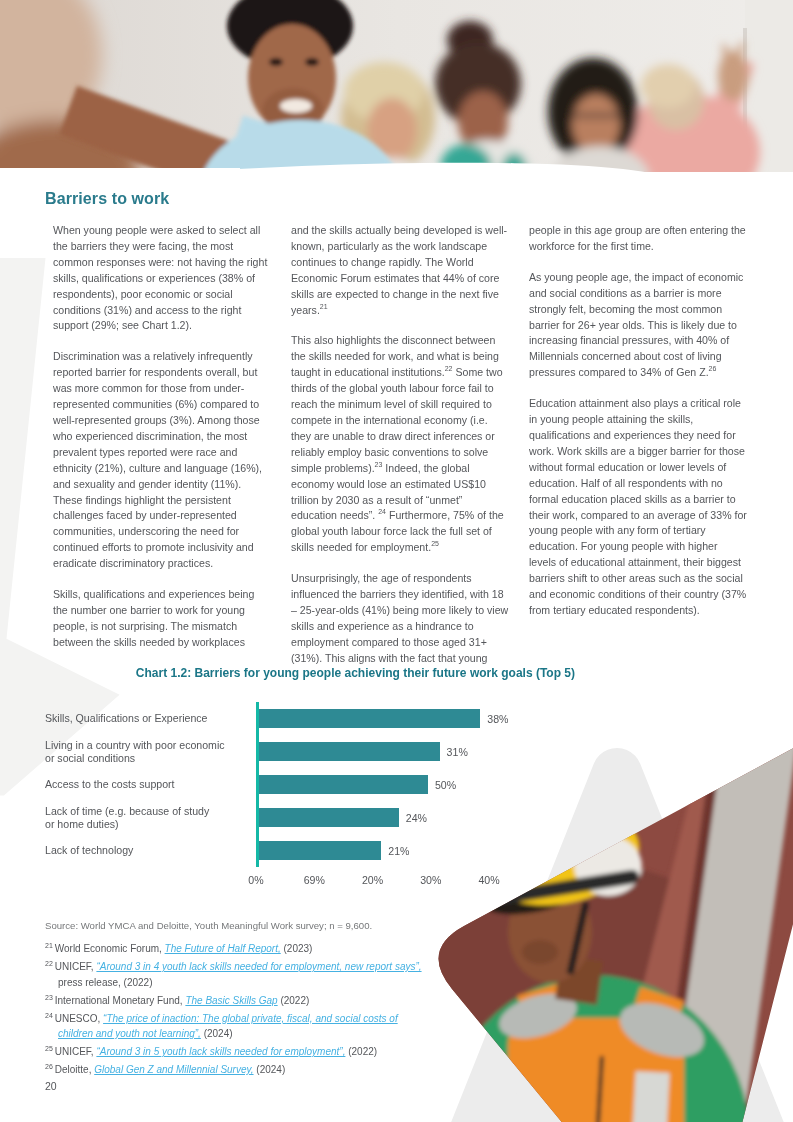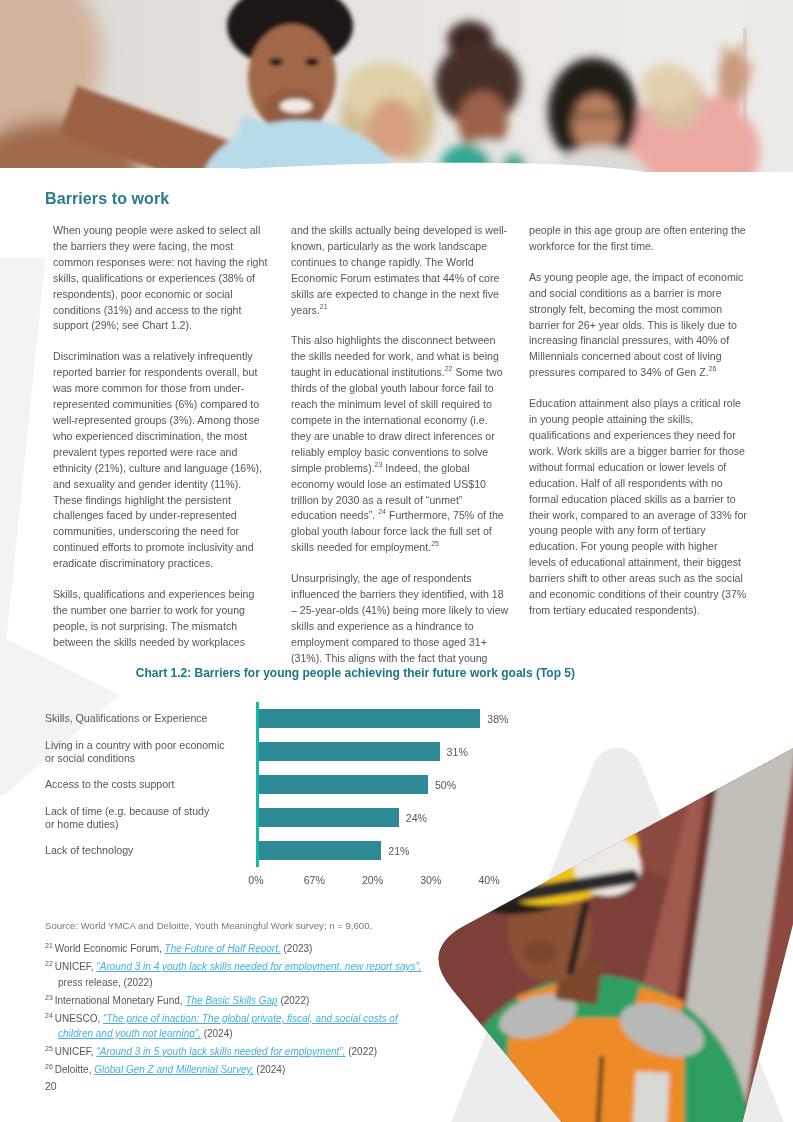--- a/index.html
+++ b/index.html
@@ -180,21 +180,21 @@
         <div class="crow">
           <div class="clabel">Lack of technology</div>
           <div class="cplot">
             <div class="cbar" style="width: 122.3px; background: rgb(46, 138, 148);"></div>
             <span class="cval">21%</span>
           </div>
         </div>
       </div>
     <div class="chart-ticks" id="chart-ticks">
         <span class="tick" style="left: 0px;">0%</span>
-        <span class="tick" style="left: 58.3px;">67%</span>
+        <span class="tick" style="left: 58.3px;">69%</span>
         <span class="tick" style="left: 116.5px;">20%</span>
         <span class="tick" style="left: 174.8px;">30%</span>
         <span class="tick" style="left: 233px;">40%</span>
       </div>
   </div>
 
   <div class="source">Source: World YMCA and Deloitte, Youth Meaningful Work survey; n = 9,600.</div>
 
   <div class="footnotes" id="footnotes">
       <div class="fn"><sup>21 </sup>World Economic Forum, <a style="color: rgb(69, 177, 226);">The Future of Half Report,</a> (2023)</div>

